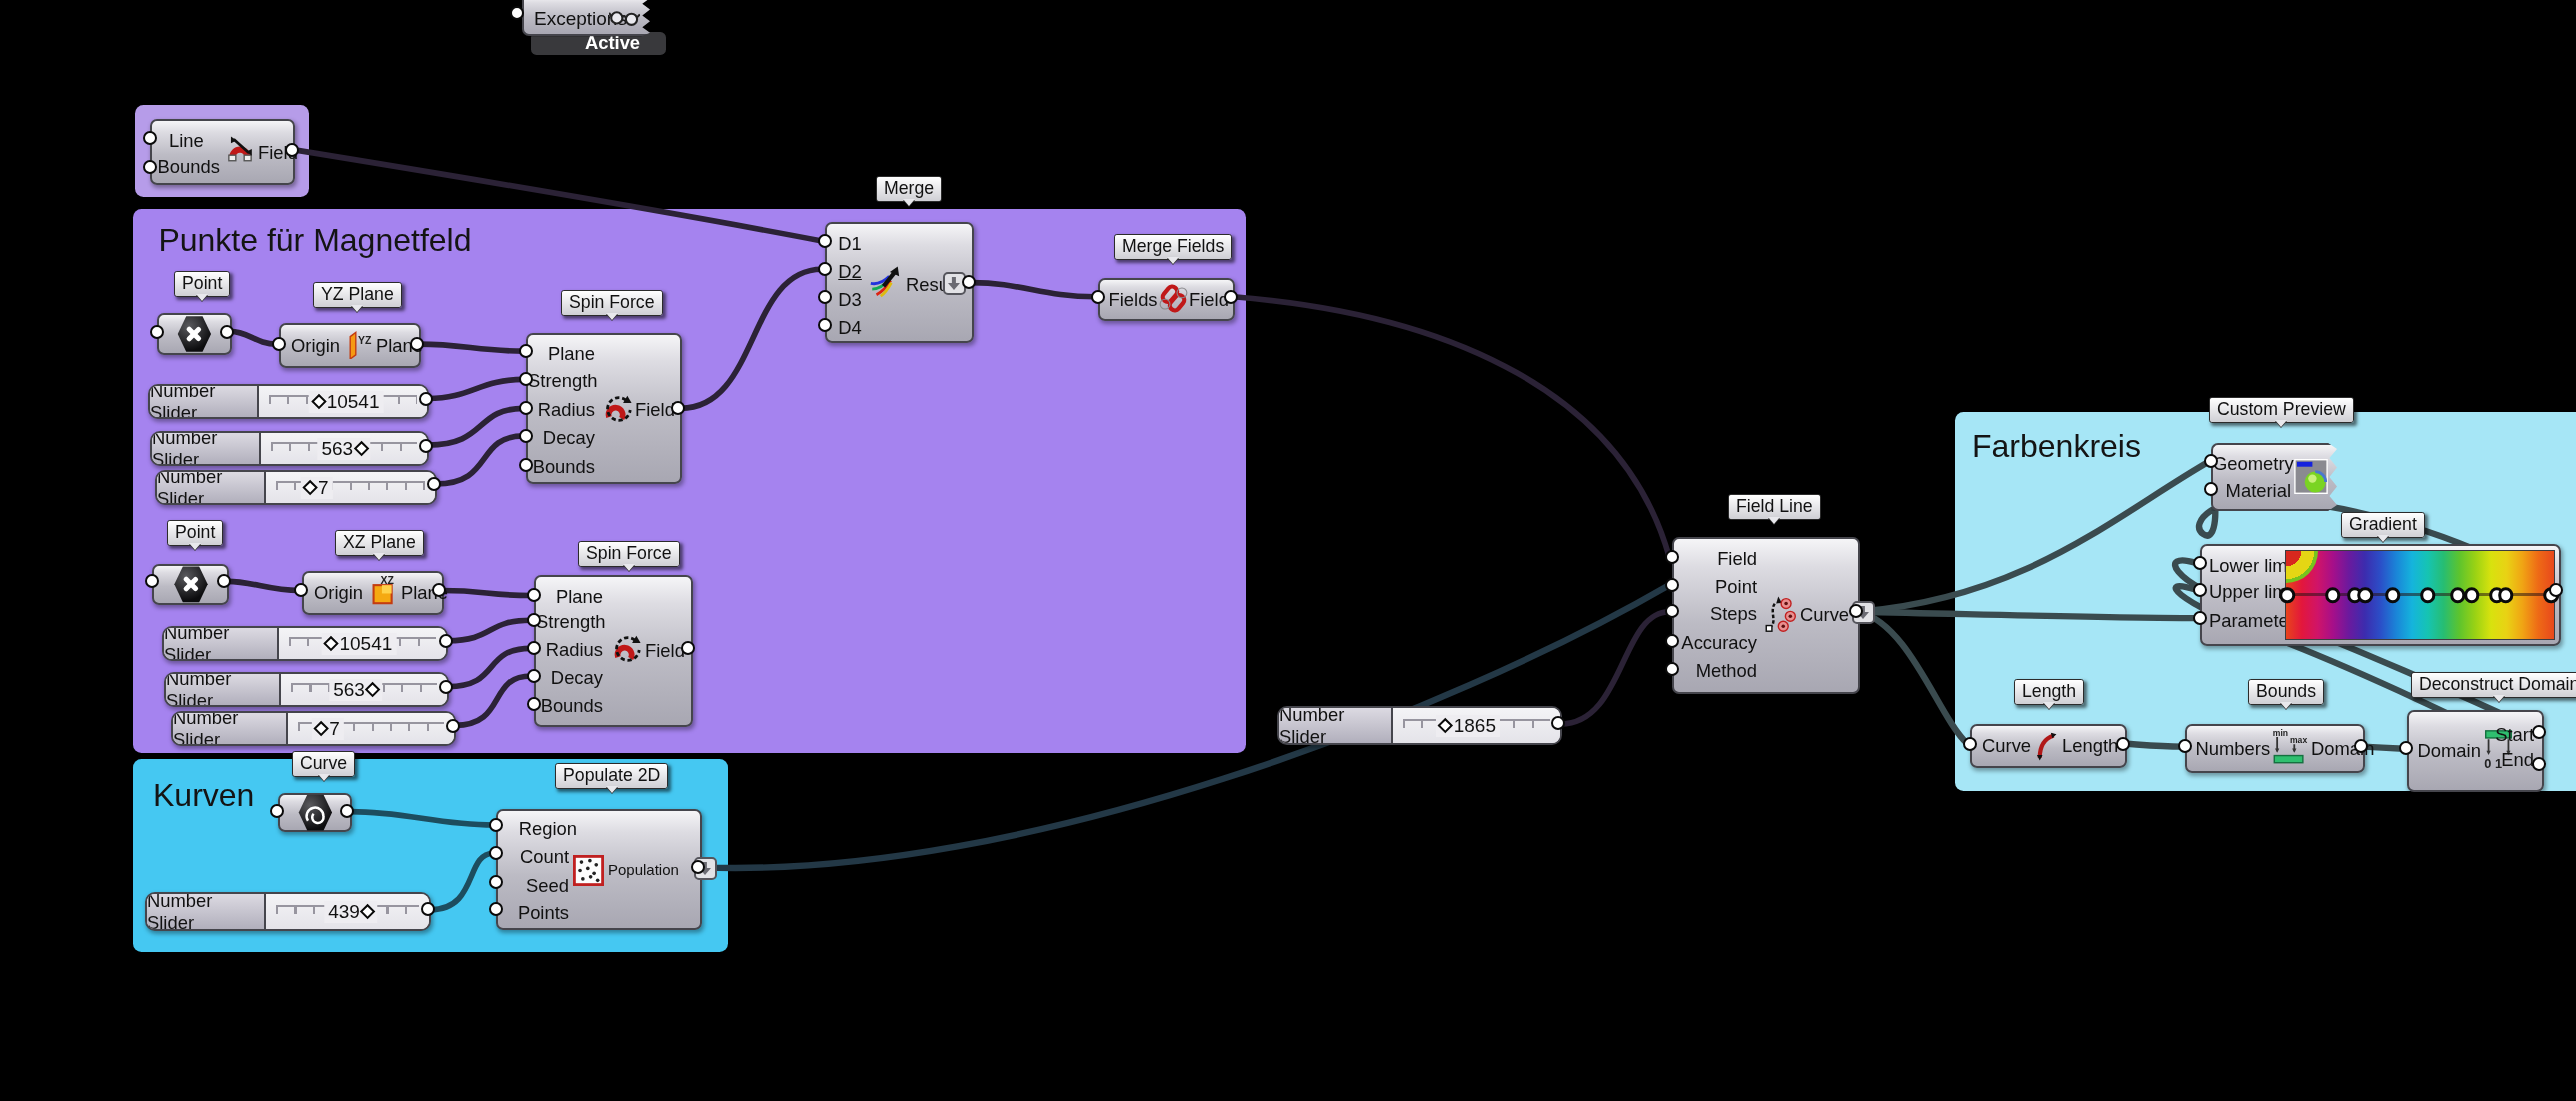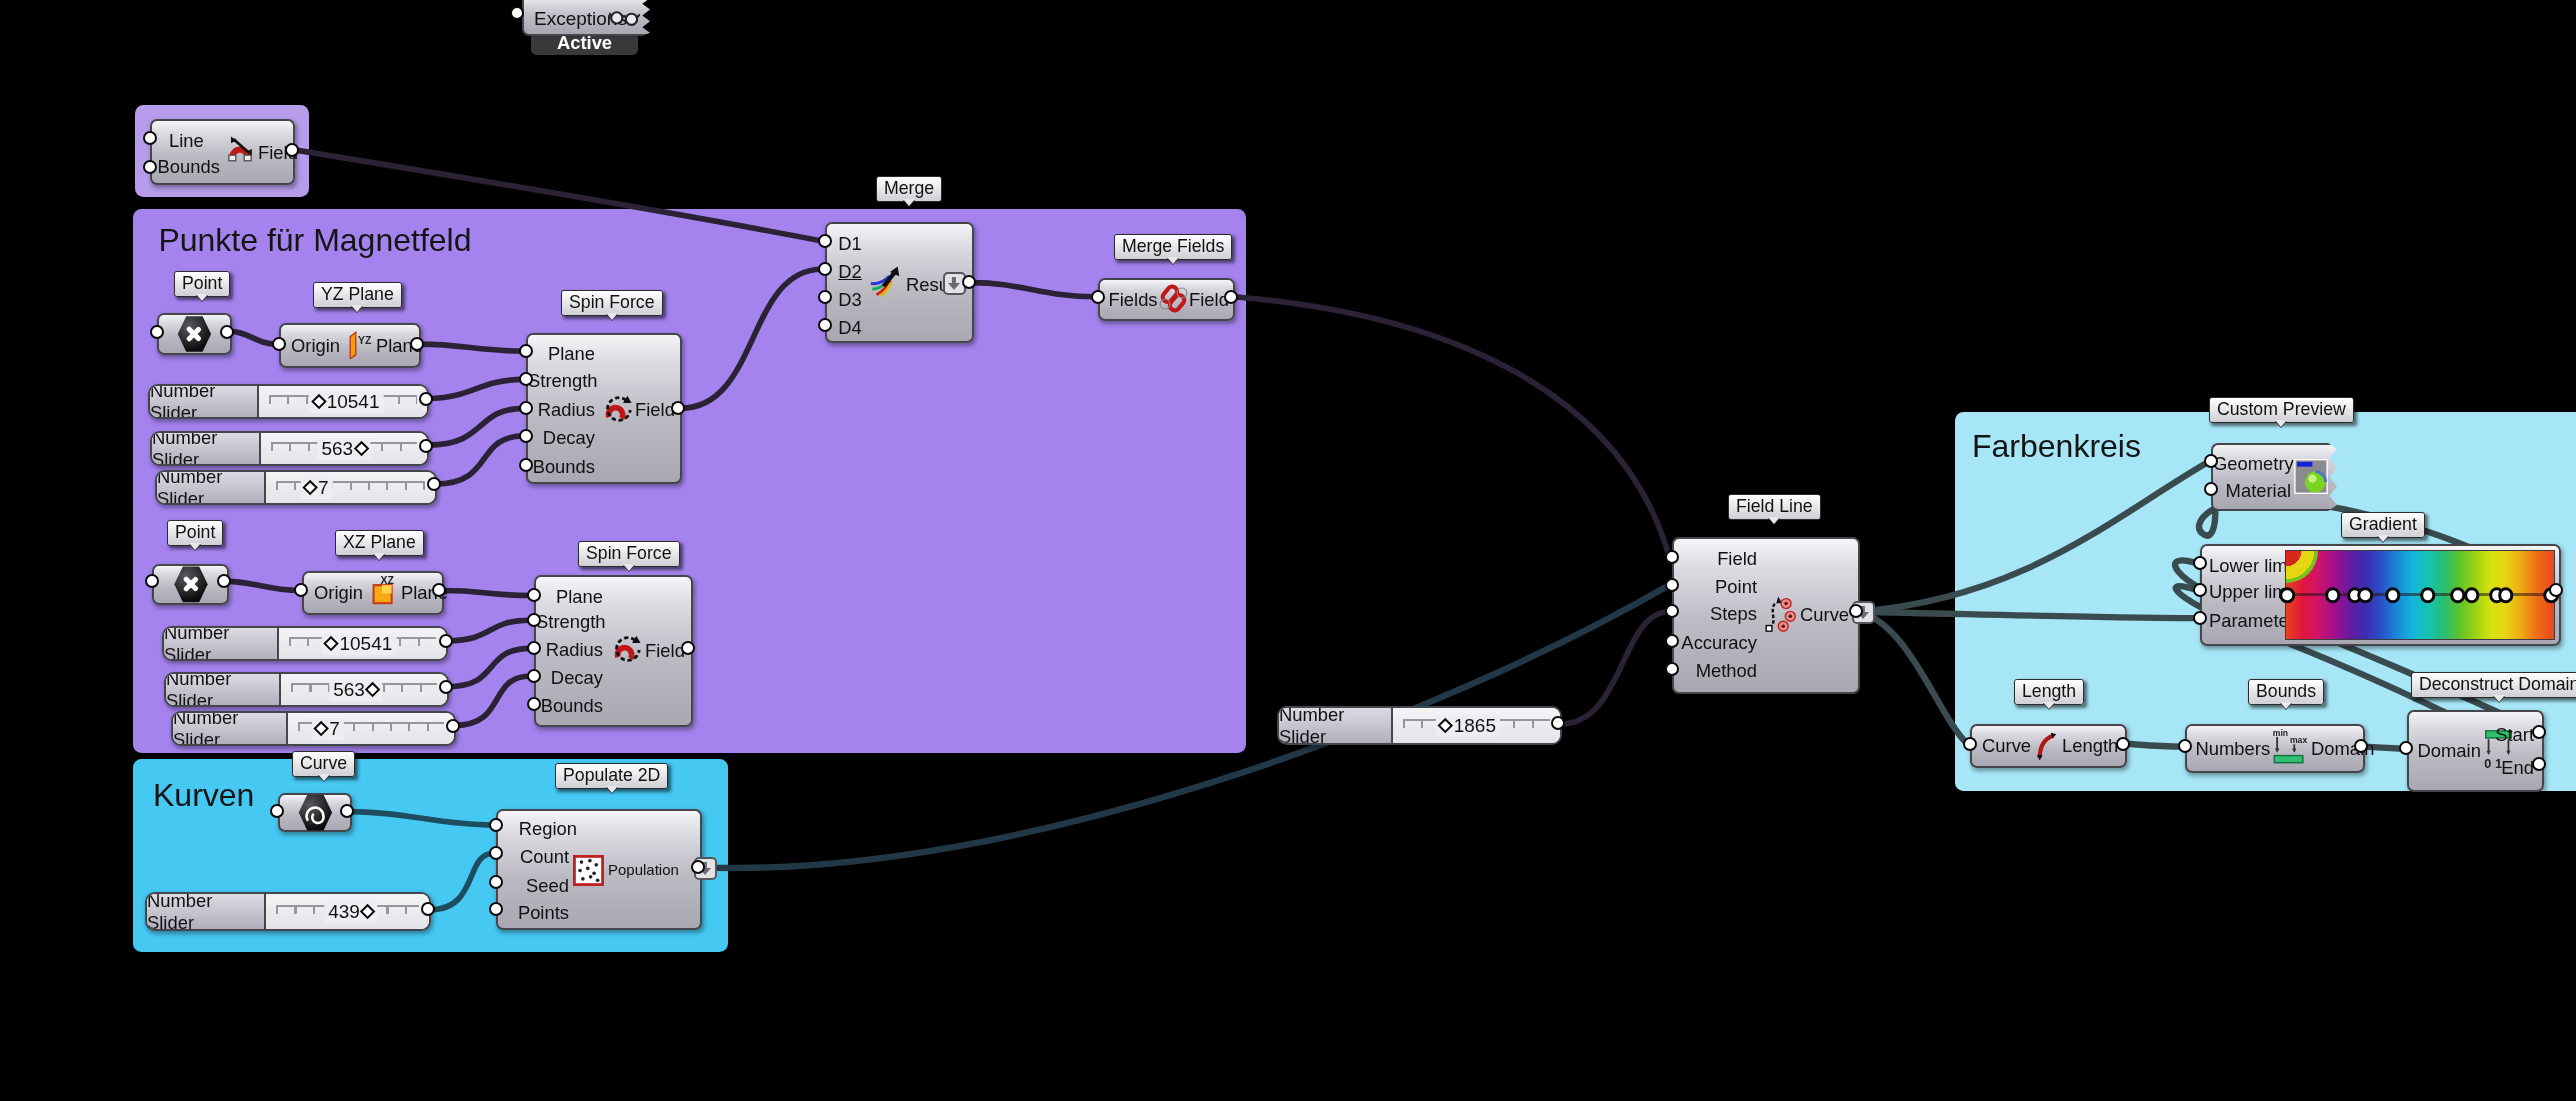--- a/index.html
+++ b/index.html
@@ -114,21 +114,21 @@
 
   <div class="node jag" style="left:522px;top:-5.6px;width:126px;height:38px;">
     <span class="plabel" style="left:10px;top:14px;font-size:19px;">Exceptions</span>
     <svg width="31" height="21" viewBox="0 0 44 30" style="position:absolute;right:10px;top:10px;">
       <circle cx="11" cy="17" r="8" fill="#e9e9ee" stroke="#222" stroke-width="3"></circle>
       <circle cx="32" cy="19" r="8" fill="#e9e9ee" stroke="#222" stroke-width="3"></circle>
       <path d="M19 16 Q 22 12 24 17 M3 14 L0 10 M40 16 L44 12" stroke="#222" stroke-width="3" fill="none"></path>
     </svg>
   </div>
   <span class="port" style="left:510px;top:5.6px;"></span>
-  <div class="badge" style="left:531px;top:32px;width:107px;height:22.6px;">
+  <div class="badge" style="left:531px;top:32px;width:107px;height:22.6px;padding-left:28px;">
     <span>Active</span>
   </div>
 
   <div class="node" style="left:150px;top:119px;width:141px;height:62px;">
     <span class="plabel" style="left:17px;top:10.6px;">Line</span>
     <span class="plabel" style="left:5.6px;top:37px;">Bounds</span>
     <svg width="32" height="32" viewBox="0 0 46 46" style="position:absolute;left:72px;top:14px;">
       <path d="M12 32 a11 11 0 1 1 22 0" stroke="#c01818" stroke-width="9" fill="none"></path>
       <rect x="7" y="29" width="10" height="8" fill="#eee" stroke="#555" stroke-width="2"></rect>
       <rect x="29" y="29" width="10" height="8" fill="#eee" stroke="#555" stroke-width="2"></rect>
@@ -537,20 +537,20 @@
     <span>Deconstruct Domain</span></div>
   <div class="node" style="left:2407px;top:710px;width:133px;height:78px;">
     <span class="plabel" style="left:8.5px;top:30px;">Domain</span>
     <svg width="37" height="44" viewBox="0 0 52 62" style="position:absolute;left:71px;top:15.5px;">
       <rect x="8" y="4" width="36" height="10" fill="#2fbf6f" stroke="#157040" stroke-width="2"></rect>
       <path d="M12 16 L12 34 M40 16 L40 34" stroke="#333" stroke-width="2.5"></path>
       <path d="M9 32 L12 38 L15 32 Z M37 32 L40 38 L43 32 Z" fill="#333"></path>
       <text x="6" y="56" font-size="18" font-weight="bold" fill="#222">0 1</text>
     </svg>
     <span class="plabel r" style="left:69px;top:14px;width:56px;">Start</span>
-    <span class="plabel r" style="left:69px;top:47px;width:56px;">End</span>
+    <span class="plabel r" style="left:69px;top:39px;width:56px;">End</span>
   </div>
   <span class="port" style="left:2399px;top:741px;"></span>
   <span class="port" style="left:2532px;top:725px;"></span>
   <span class="port" style="left:2532px;top:757px;"></span>
 
 </div>
 
 
 </body></html>

